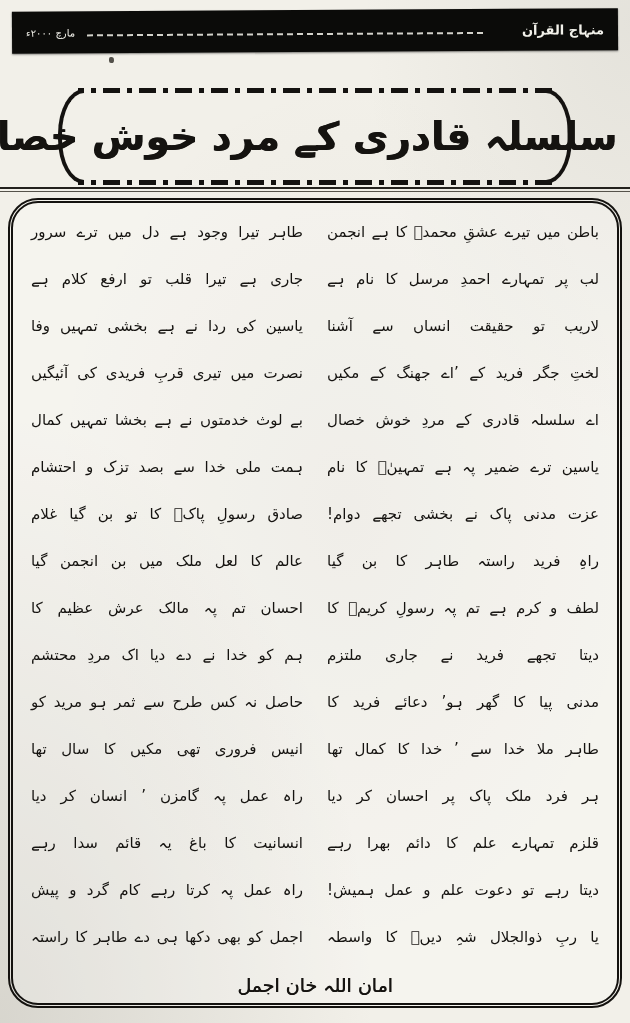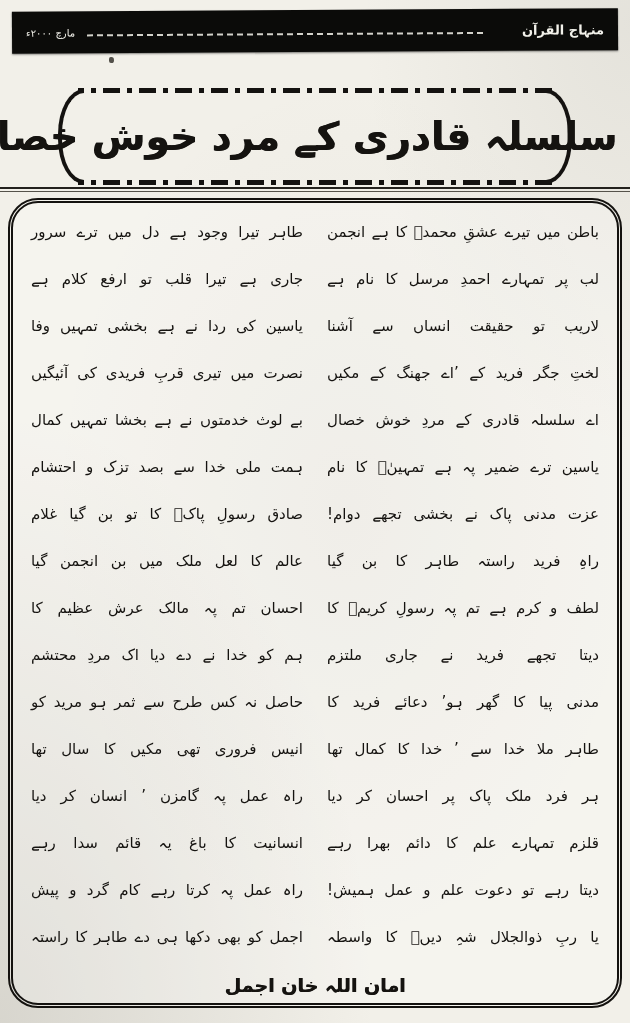--- a/index.html
+++ b/index.html
@@ -46,21 +46,21 @@
   }
   .poem{position:absolute;top:5px;left:6px;right:6px;bottom:40px;display:flex;direction:rtl;}
   .poem-col{width:50%;box-sizing:border-box;padding:0 12px;}
   .verse-line{
     height:47px;display:flex;direction:rtl;justify-content:space-between;align-items:center;
     font-size:15px;white-space:nowrap;overflow:visible;
   }
   .verse-line span{display:inline-block;}
   .footer-name{
     position:absolute;left:0;right:0;bottom:7px;text-align:center;
-    font-size:19px;font-weight:bold;letter-spacing:0;
+    font-size:19px;font-weight:normal;letter-spacing:0;
     text-shadow:.5px 0 0 #151310;
   }
   
   .speck{position:absolute;left:109px;top:57px;width:5px;height:6px;background:#2a2822;border-radius:40% 60% 55% 45%;opacity:.8;}
 </style>
 </head>
 <body>
 
 <div class="header-bar">
   <span class="header-mag">منہاج القرآن</span>

